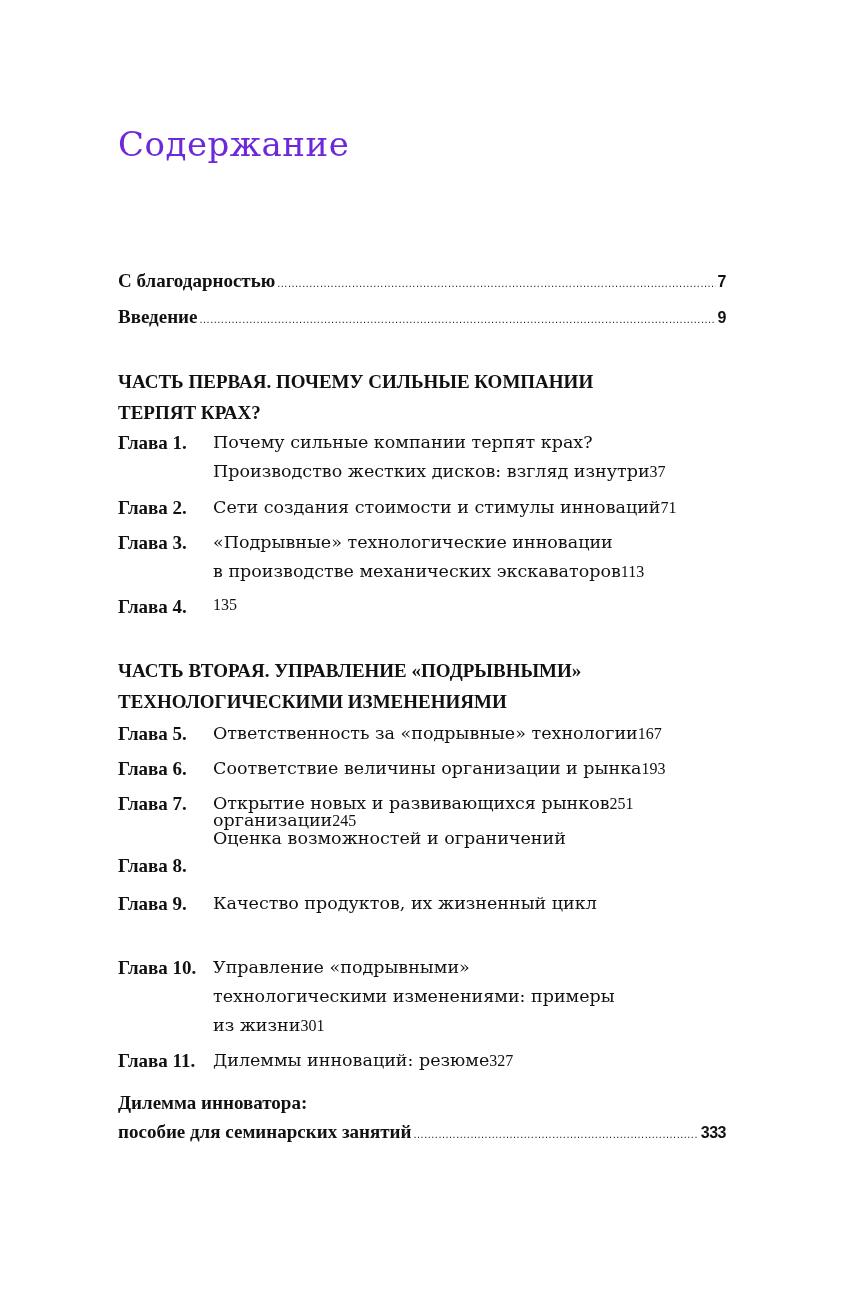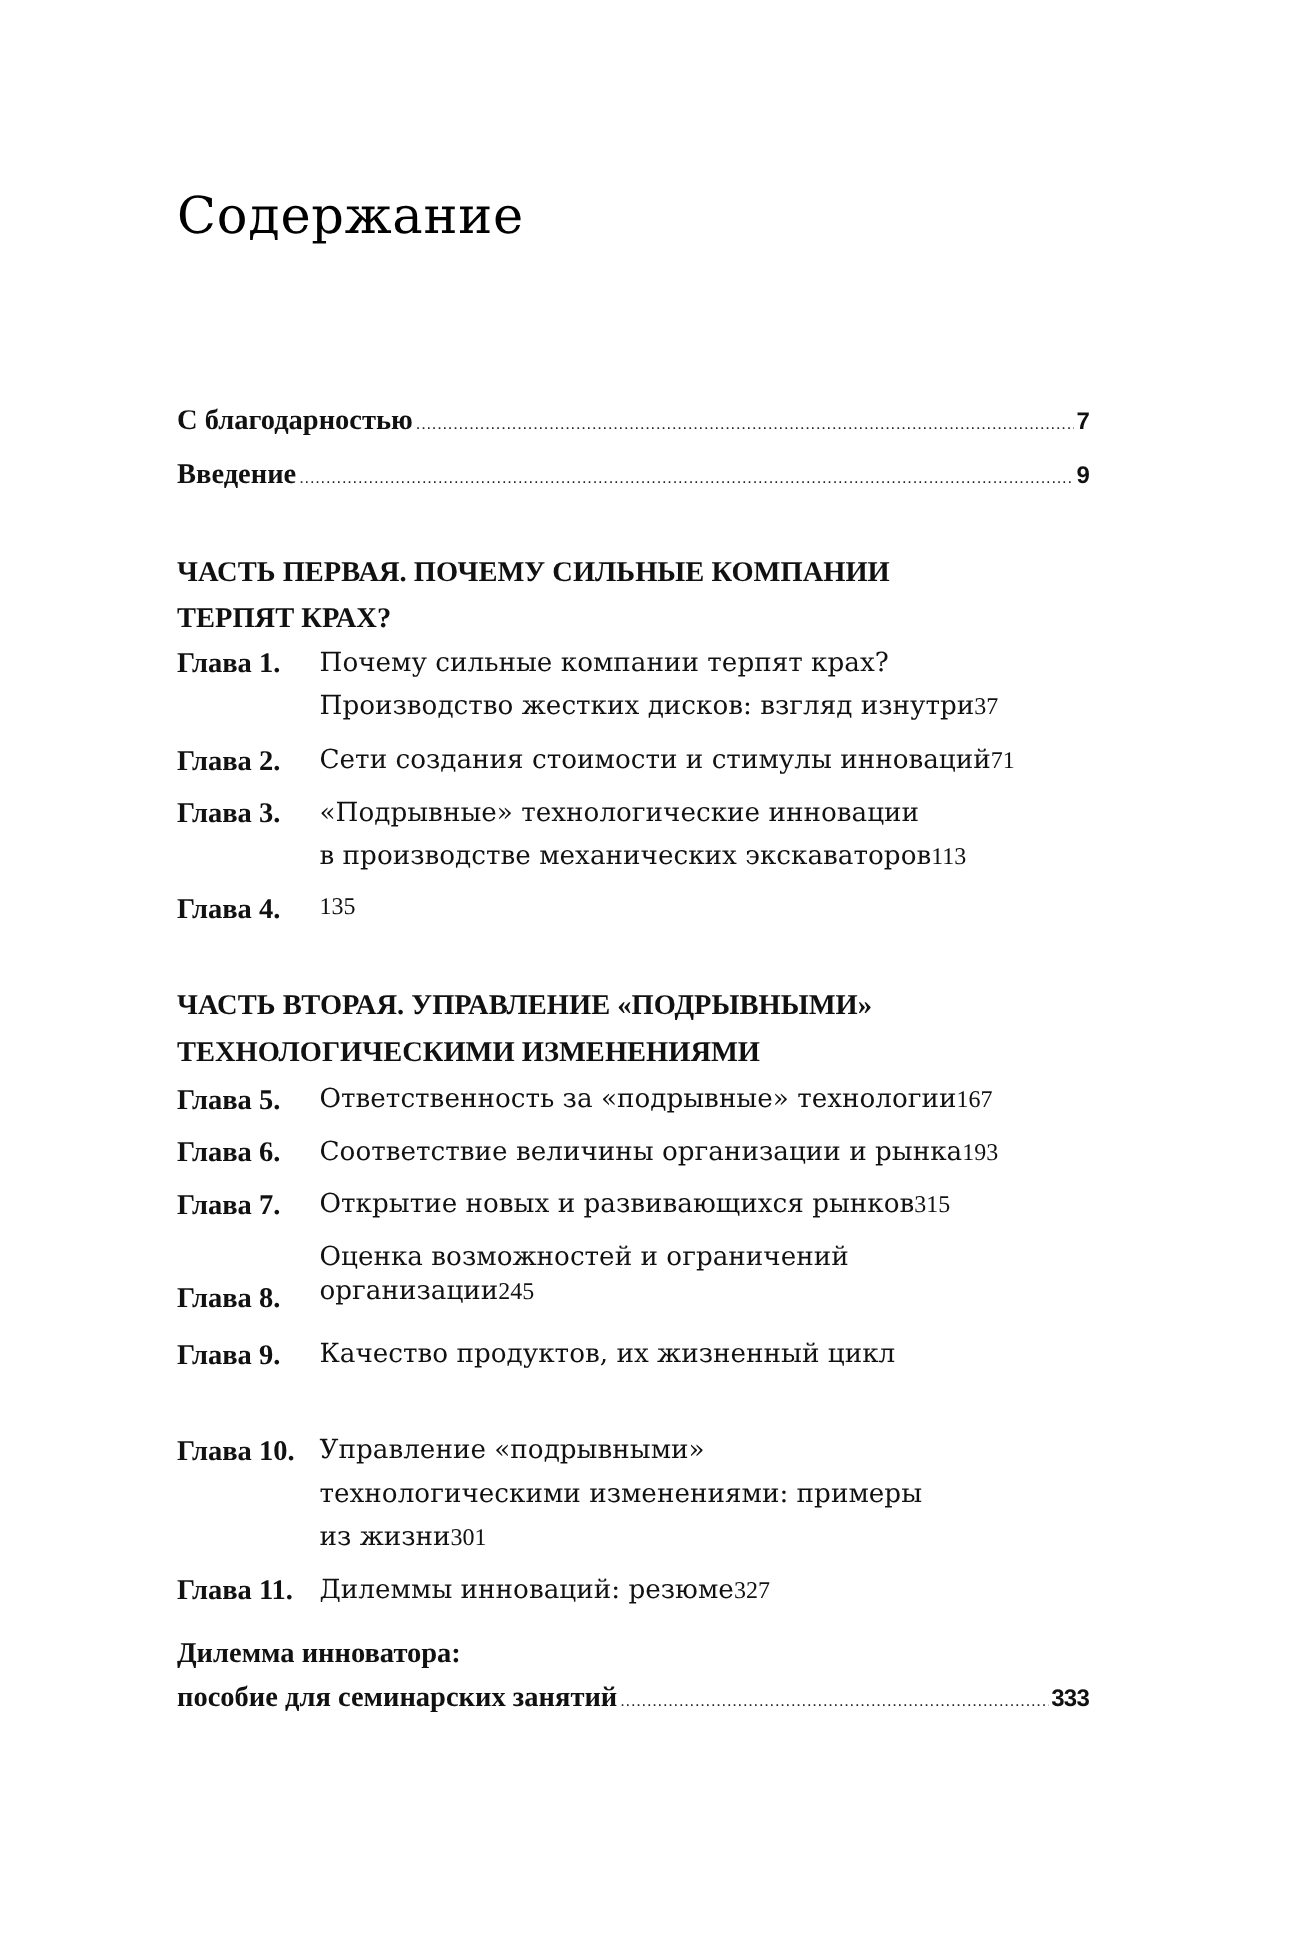--- a/index.html
+++ b/index.html
@@ -1,21 +1,21 @@
 <!DOCTYPE html>
 <html><head>
 <meta charset="utf-8">
 <style>
   html, body { margin: 0; padding: 0; background: #ffffff; }
   body { width: 862px; height: 1299px; position: relative; overflow: hidden; color: #111; }
   .page { position: absolute; left: 0; top: 0; width: 862px; height: 1299px; }
   .title {
     position: absolute; left: 118px; top: 124px;
     font-family: "DejaVu Serif", serif; font-size: 34px; font-weight: normal;
-    letter-spacing: 0.5px; color: #000000; margin: 0;
+    letter-spacing: 0.5px; color: #6d28d9; margin: 0;
   }
   .row { position: absolute; left: 118px; width: 608px; display: flex; align-items: baseline; }
   .row .label { white-space: nowrap; }
   .row .dots { flex: 1; overflow: hidden; white-space: nowrap; margin: 0 2px;
     font-family: "Liberation Sans", sans-serif; font-size: 11px; letter-spacing: 0.5px; color: #222; }
   .row .dots::before { content: "................................................................................................................................................................................................................................................."; }
   .row .page-num { font-family: "Liberation Sans", sans-serif; font-weight: bold; font-size: 16px; letter-spacing: -0.5px; }
   .bold-serif { font-family: "Liberation Serif", serif; font-weight: bold; font-size: 19px; }
   .part {
     position: absolute; left: 118px; width: 600px;
@@ -100,26 +100,26 @@
   <div class="chap-row" style="top:758px;">
     <span class="label">Соответствие величины организации и рынка</span>
     <span class="dots"></span>
     <span class="page-num">193</span>
   </div>
 
   <div class="chap-label" style="top:793px;">Глава 7.</div>
   <div class="chap-row" style="top:793px;">
     <span class="label">Открытие новых и развивающихся рынков</span>
     <span class="dots"></span>
-    <span class="page-num">315</span>
+    <span class="page-num">251</span>
   </div>
 
   <div class="chap-label" style="top:828px;margin-top:27px;">Глава 8.</div>
   <div class="chap-line" style="top:828px;">Оценка возможностей и ограничений</div>
-  <div class="chap-row" style="top:851px;">
+  <div class="chap-row" style="top:810px;">
     <span class="label">организации</span>
     <span class="dots"></span>
     <span class="page-num">245</span>
   </div>
 
   <div class="chap-label" style="top:893px;">Глава 9.</div>
   <div class="chap-line" style="top:893px;">Качество продуктов, их жизненный цикл</div>
 
   <div class="chap-label" style="top:957px;">Глава 10.</div>
   <div class="chap-line" style="top:986px;">технологическими изменениями: примеры</div>

